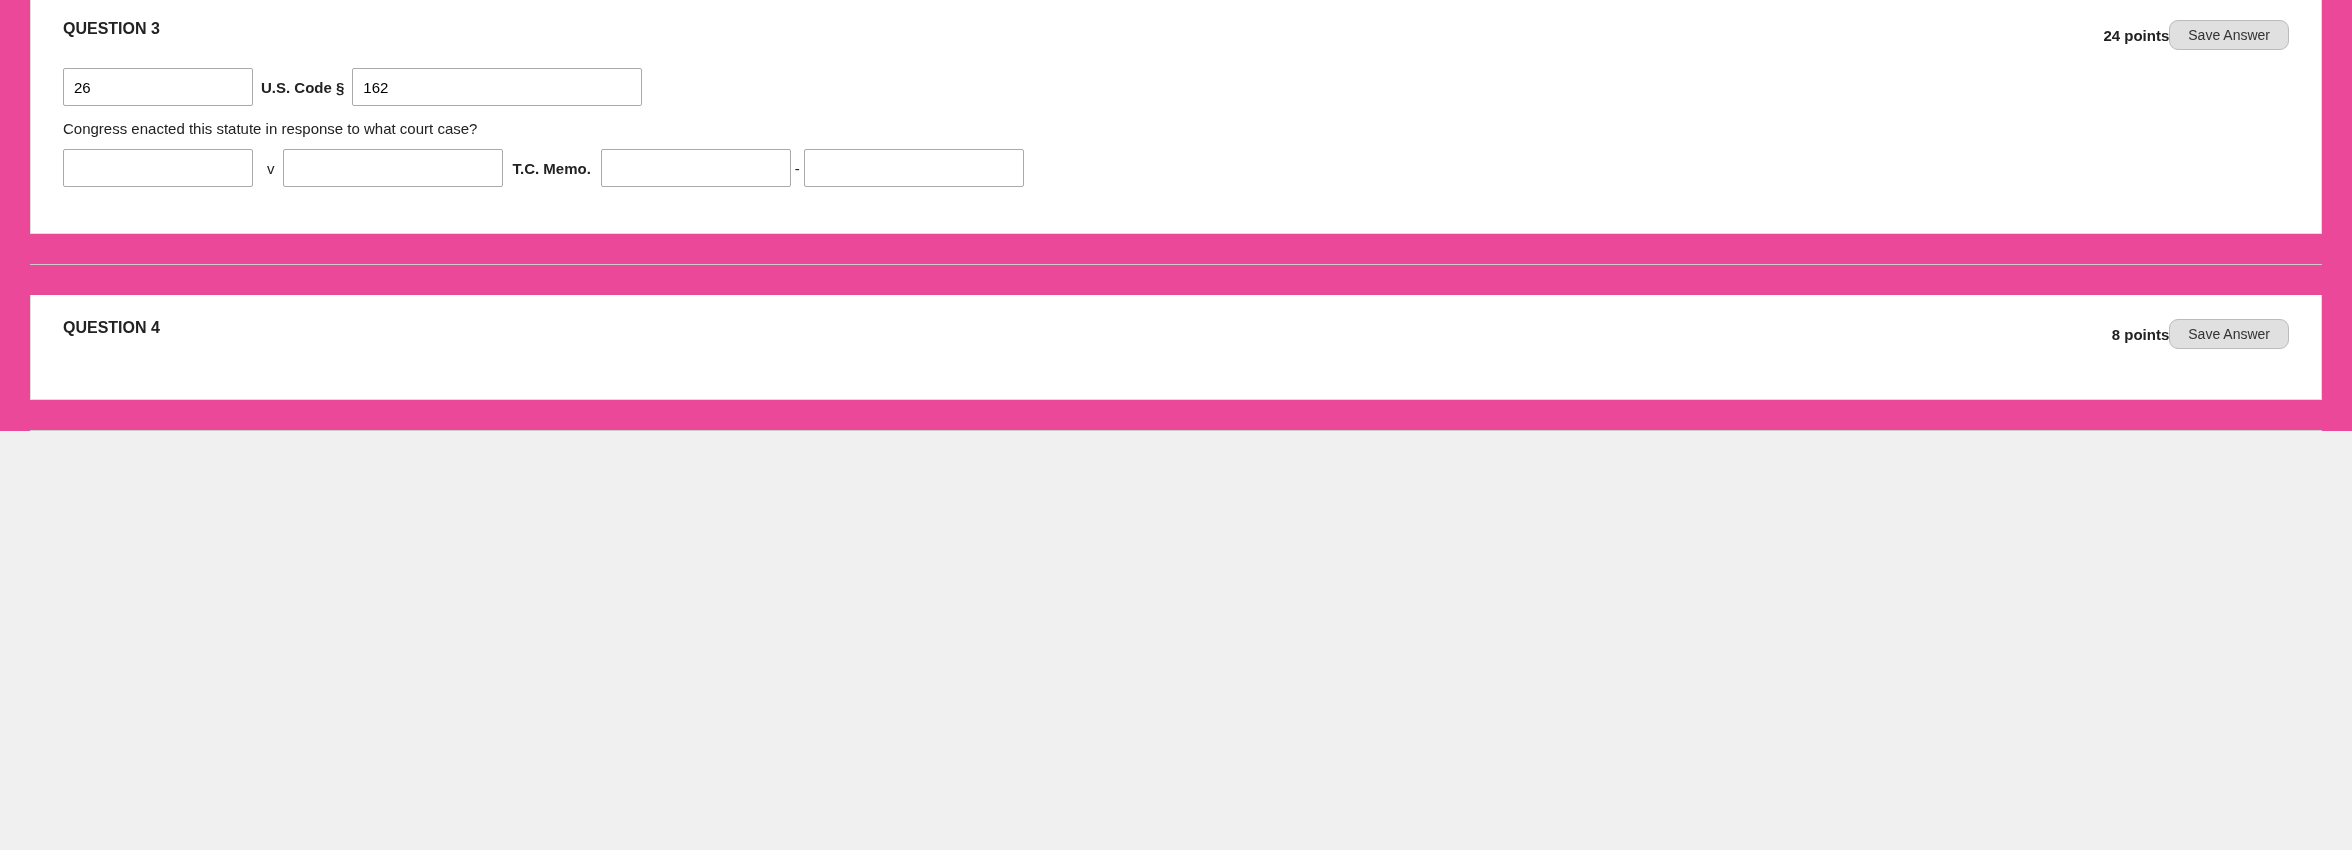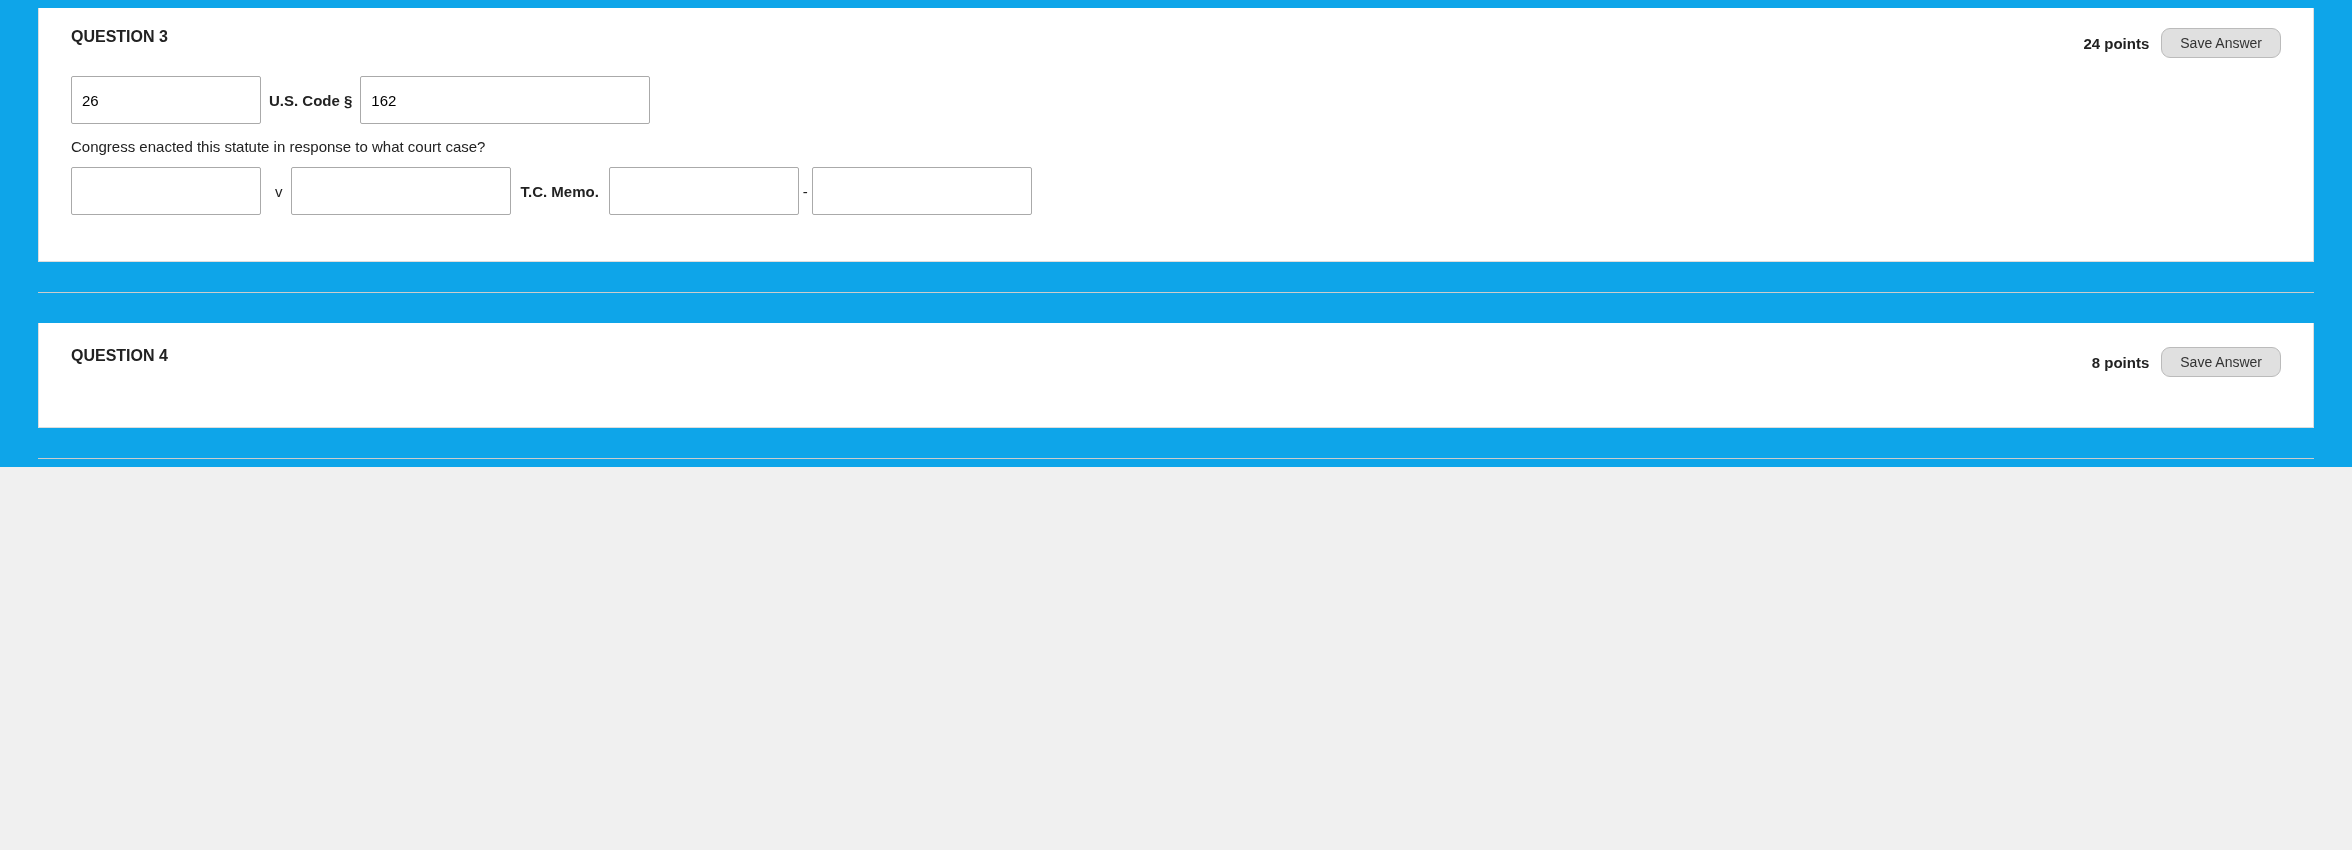--- a/index.html
+++ b/index.html
@@ -11,22 +11,22 @@
     body {
       background-color: #f0f0f0;
       font-family: Arial, sans-serif;
       font-size: 15px;
       color: #222;
     }
 
     .page-container {
       max-width: 2352px;
       margin: 0 auto;
-      background: #0ea5e9;
-      padding: 8px;
+      background: #ec4899;
+      padding: 0;
     }
 
     .question-block {
       background: #fff;
       margin: 0 30px 0 30px;
       padding: 24px 32px 32px 32px;
       border: 1px solid #ddd;
       border-top: none;
       position: relative;
     }
@@ -39,21 +39,21 @@
     }
 
     .question-title {
       font-size: 16px;
       font-weight: bold;
     }
 
     .question-meta {
       display: flex;
       align-items: center;
-      gap: 12px;
+      gap: 0;
     }
 
     .points-label {
       font-weight: bold;
       font-size: 15px;
       white-space: nowrap;
     }
 
     .save-answer-btn {
       background: #e0e0e0;
@@ -80,21 +80,21 @@
       gap: 0;
       margin-bottom: 14px;
       flex-wrap: wrap;
     }
 
     .input-field {
       border: 1px solid #aaa;
       border-radius: 2px;
       padding: 6px 10px;
       font-size: 15px;
-      height: 48px;
+      height: 38px;
       background: #fff;
     }
 
     .input-label {
       font-weight: bold;
       padding: 0 8px;
       font-size: 15px;
     }
 
     .divider {

